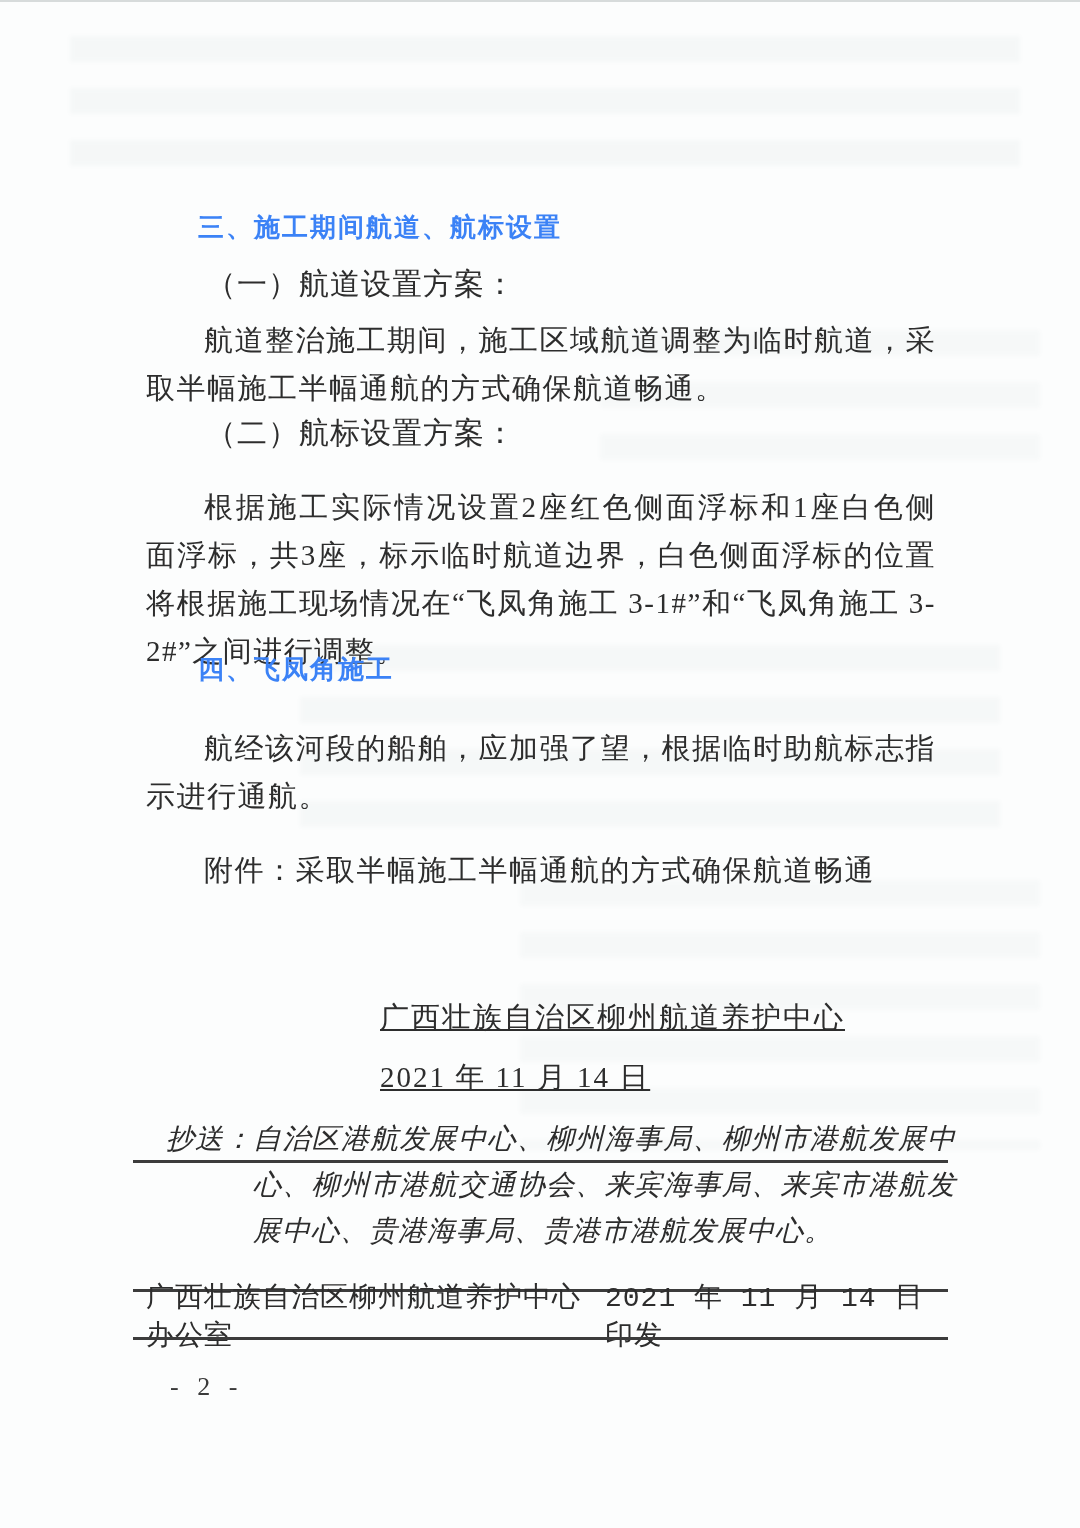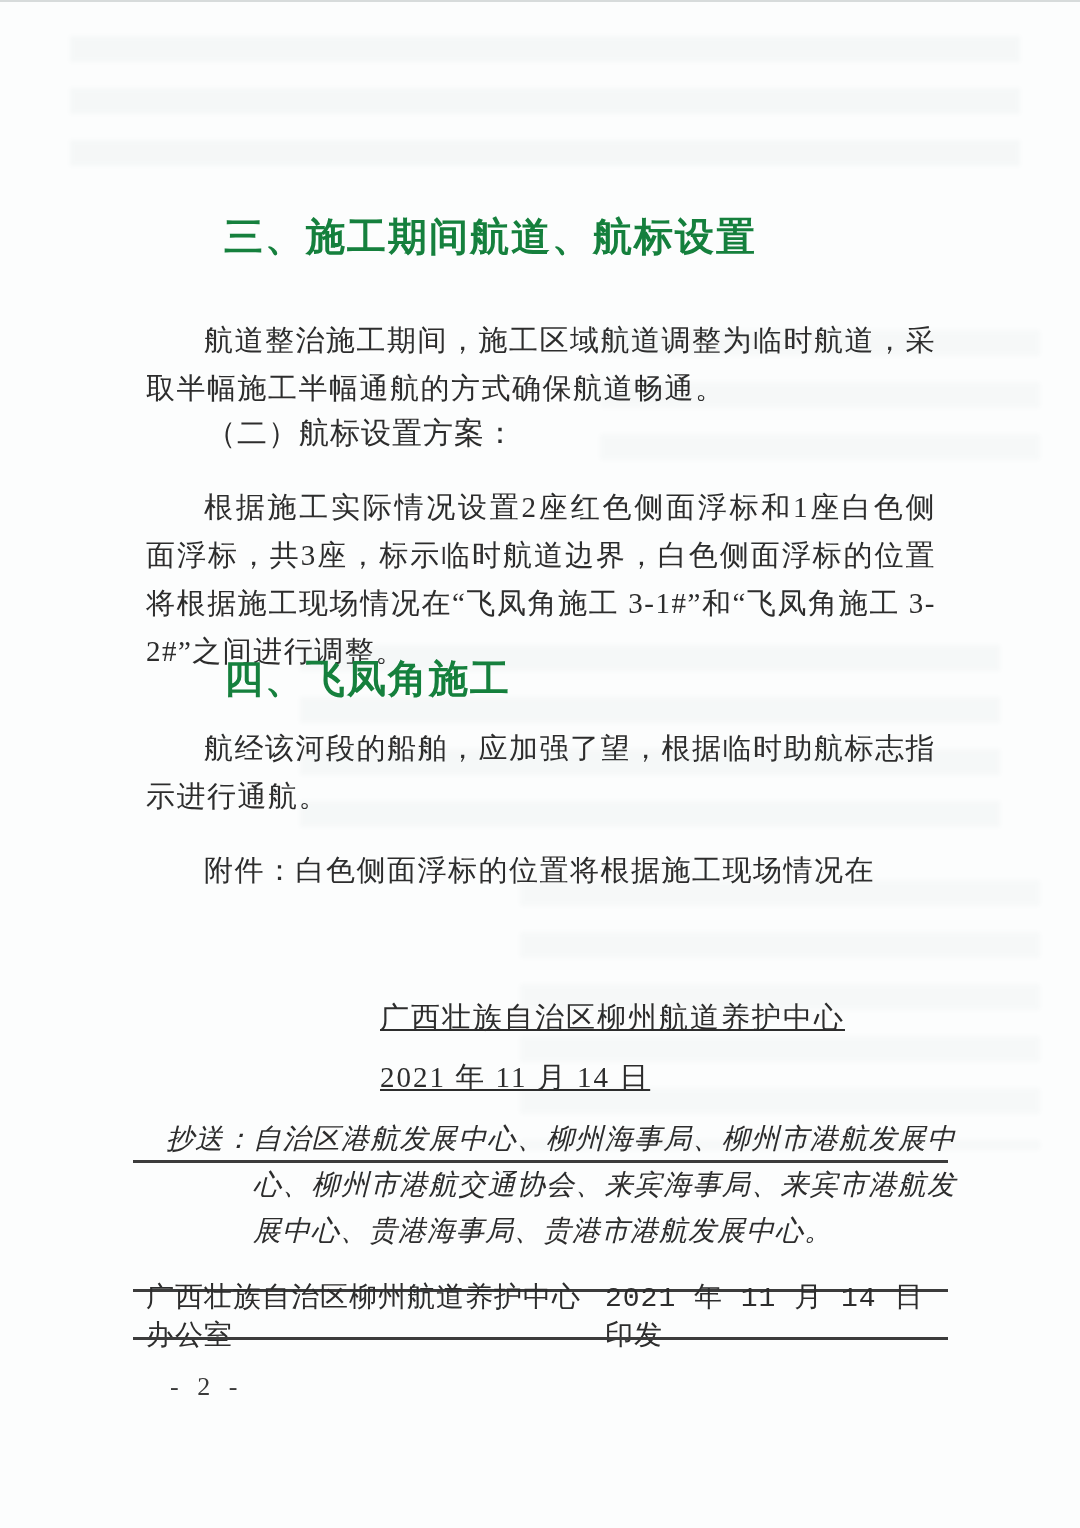--- a/index.html
+++ b/index.html
@@ -27,24 +27,24 @@
   .g1{top:36px;left:70px;width:950px;height:150px;}
   .g2{top:330px;left:600px;width:440px;height:130px;opacity:0.03;}
   .g3{top:645px;left:300px;width:700px;height:185px;opacity:0.035;}
   .g4{top:880px;left:520px;width:520px;height:270px;opacity:0.03;}
 
   .block{position:absolute;left:146px;width:790px;}
 
   .heading{
     font-family:"Liberation Sans","DejaVu Sans",sans-serif;
     font-weight:bold;
-    font-size:39px;
+    font-size:26px;
     letter-spacing:2px;
     text-indent:2em;
-    color:#15803d;
+    color:#3b82f6;
   }
   .subheading{
     font-size:30px;
     letter-spacing:1px;
     text-indent:2em;
   }
   .para{
     font-size:29px;
     line-height:48px;
     letter-spacing:1.5px;
@@ -91,32 +91,33 @@
 <div class="page">
   <div class="page-edge-top"></div>
 
   <div class="ghost g1"></div>
   <div class="ghost g2"></div>
   <div class="ghost g3"></div>
   <div class="ghost g4"></div>
 
   <div class="block heading" style="top:210px;">三、施工期间航道、航标设置</div>
 
+  <div class="block subheading" style="top:264px;">（一）航道设置方案：</div>
 
   <div class="block subheading" style="top:413px;">（二）航标设置方案：</div>
 
   <div class="block para" style="top:316px;">航道整治施工期间，施工区域航道调整为临时航道，采取半幅施工半幅通航的方式确保航道畅通。</div>
 
   <div class="block para" style="top:483px;">根据施工实际情况设置2座红色侧面浮标和1座白色侧面浮标，共3座，标示临时航道边界，白色侧面浮标的位置将根据施工现场情况在“飞凤角施工 3-1#”和“飞凤角施工 3-2#”之间进行调整。</div>
 
   <div class="block heading" style="top:652px;">四、飞凤角施工</div>
 
   <div class="block para" style="top:724px;">航经该河段的船舶，应加强了望，根据临时助航标志指示进行通航。</div>
 
-  <div class="block attachment" style="top:851px;">附件：白色侧面浮标的位置将根据施工现场情况在</div>
+  <div class="block attachment" style="top:851px;">附件：采取半幅施工半幅通航的方式确保航道畅通</div>
 
   <div class="signature" style="top:998px;">
     <div class="org">广西壮族自治区柳州航道养护中心</div>
     <div class="date">2021 年 11 月 14 日</div>
   </div>
 
   <div class="rule" style="top:1160px;"></div>
 
   <div class="cc" style="top:1116px;font-style:italic;">
     <span class="cc-label">抄送：</span>

